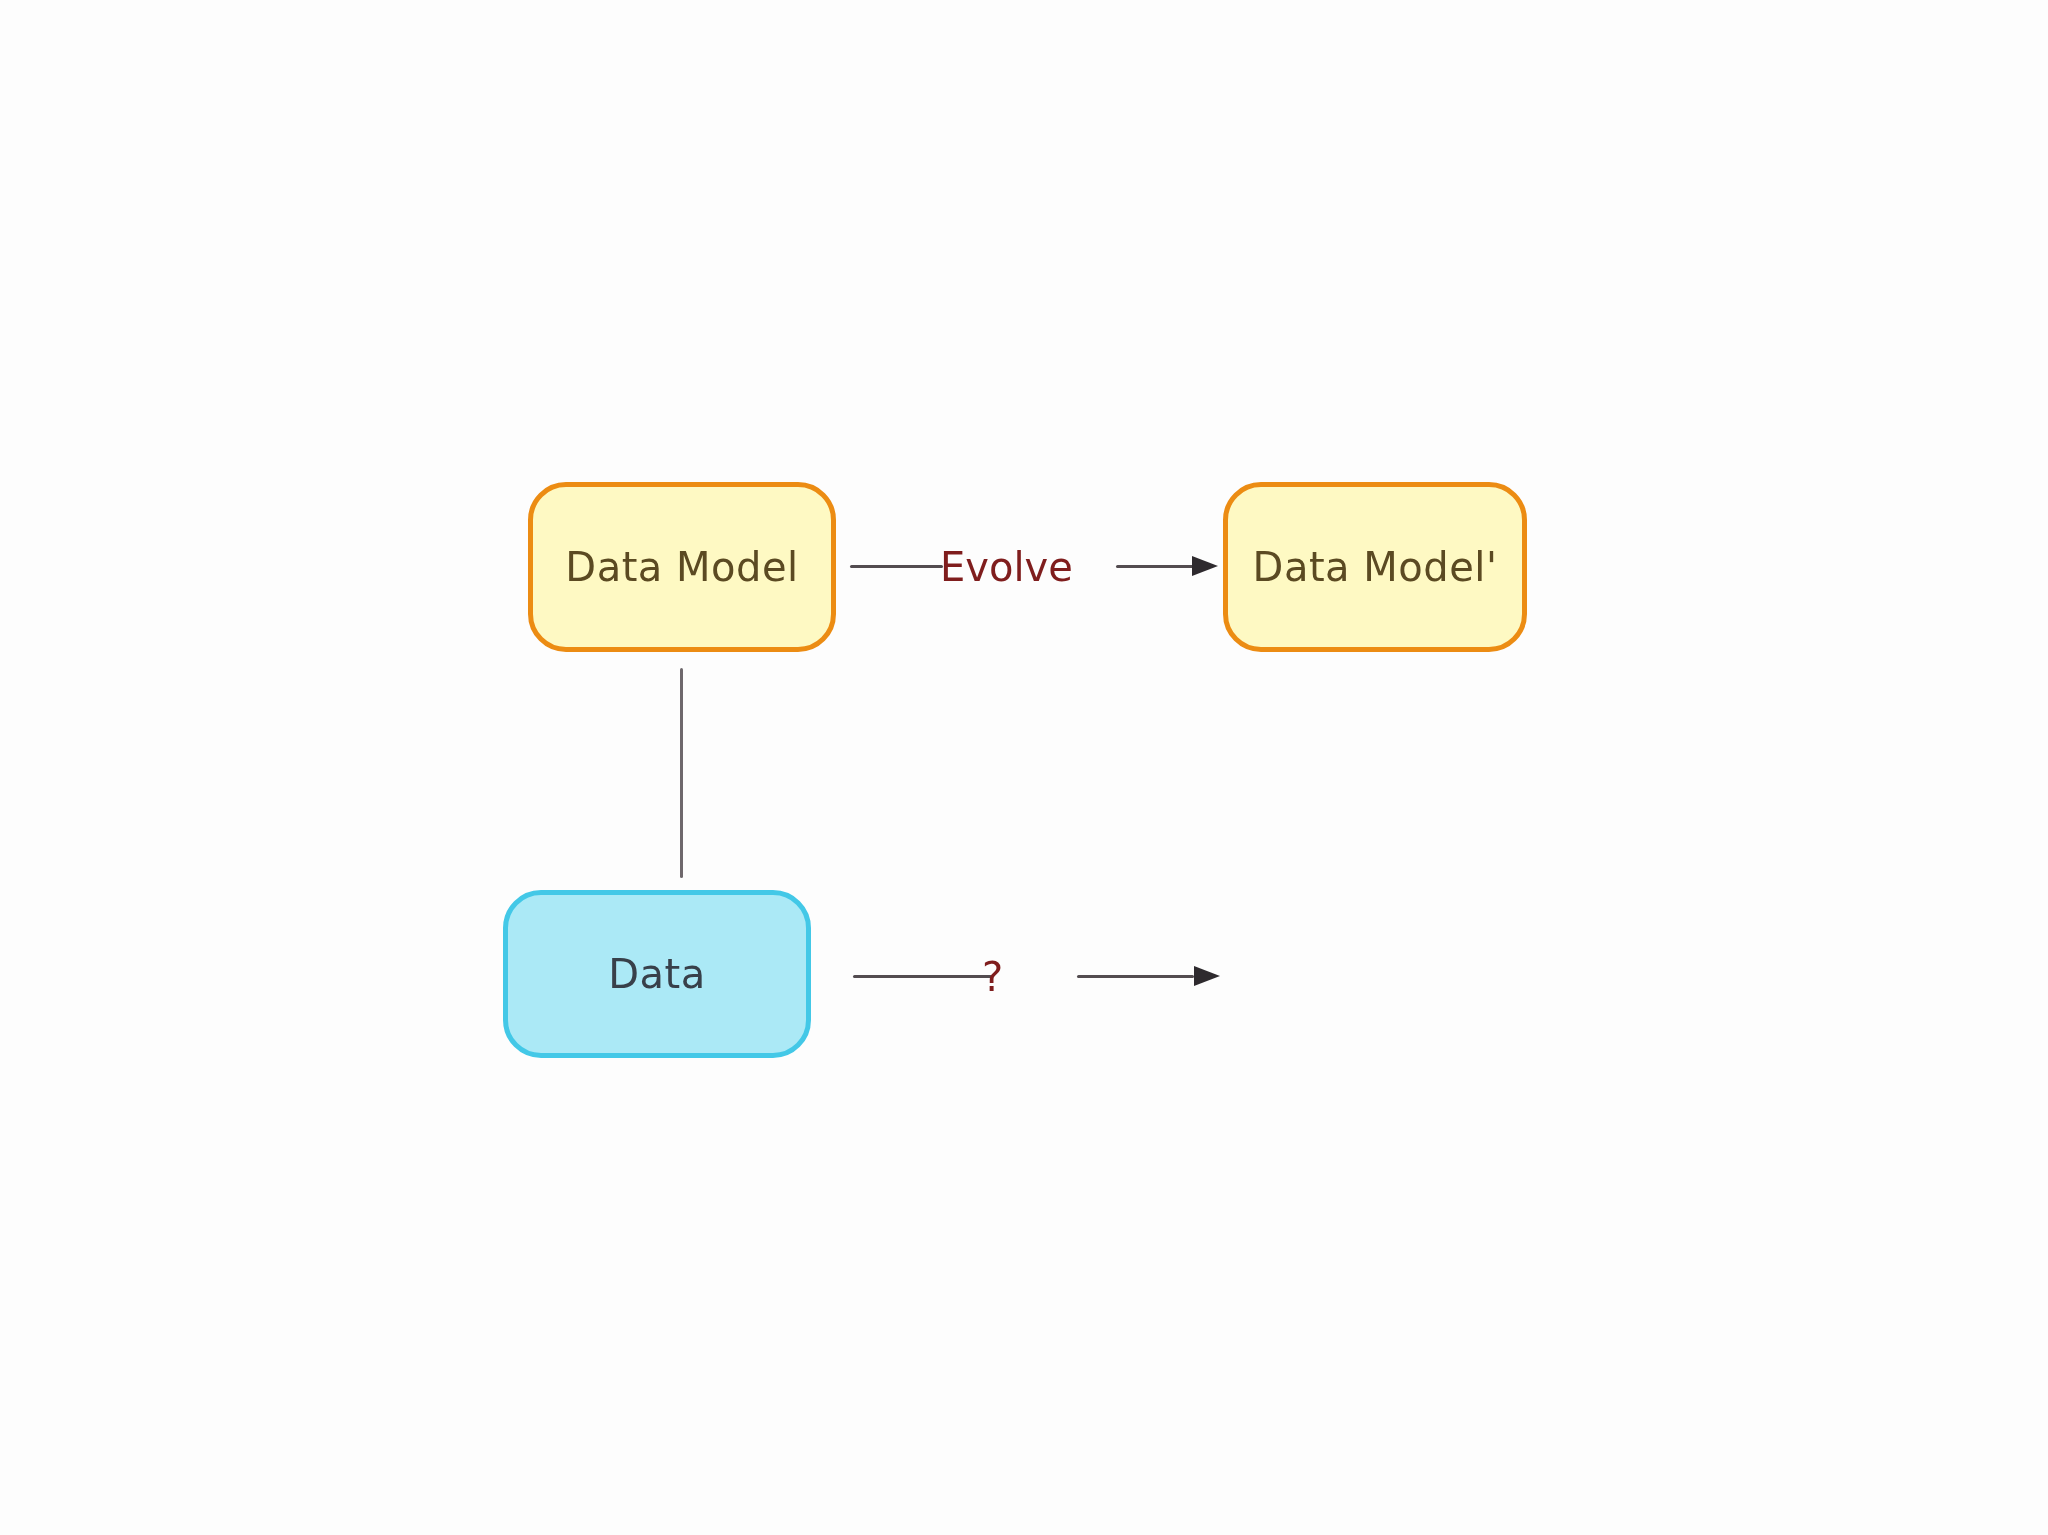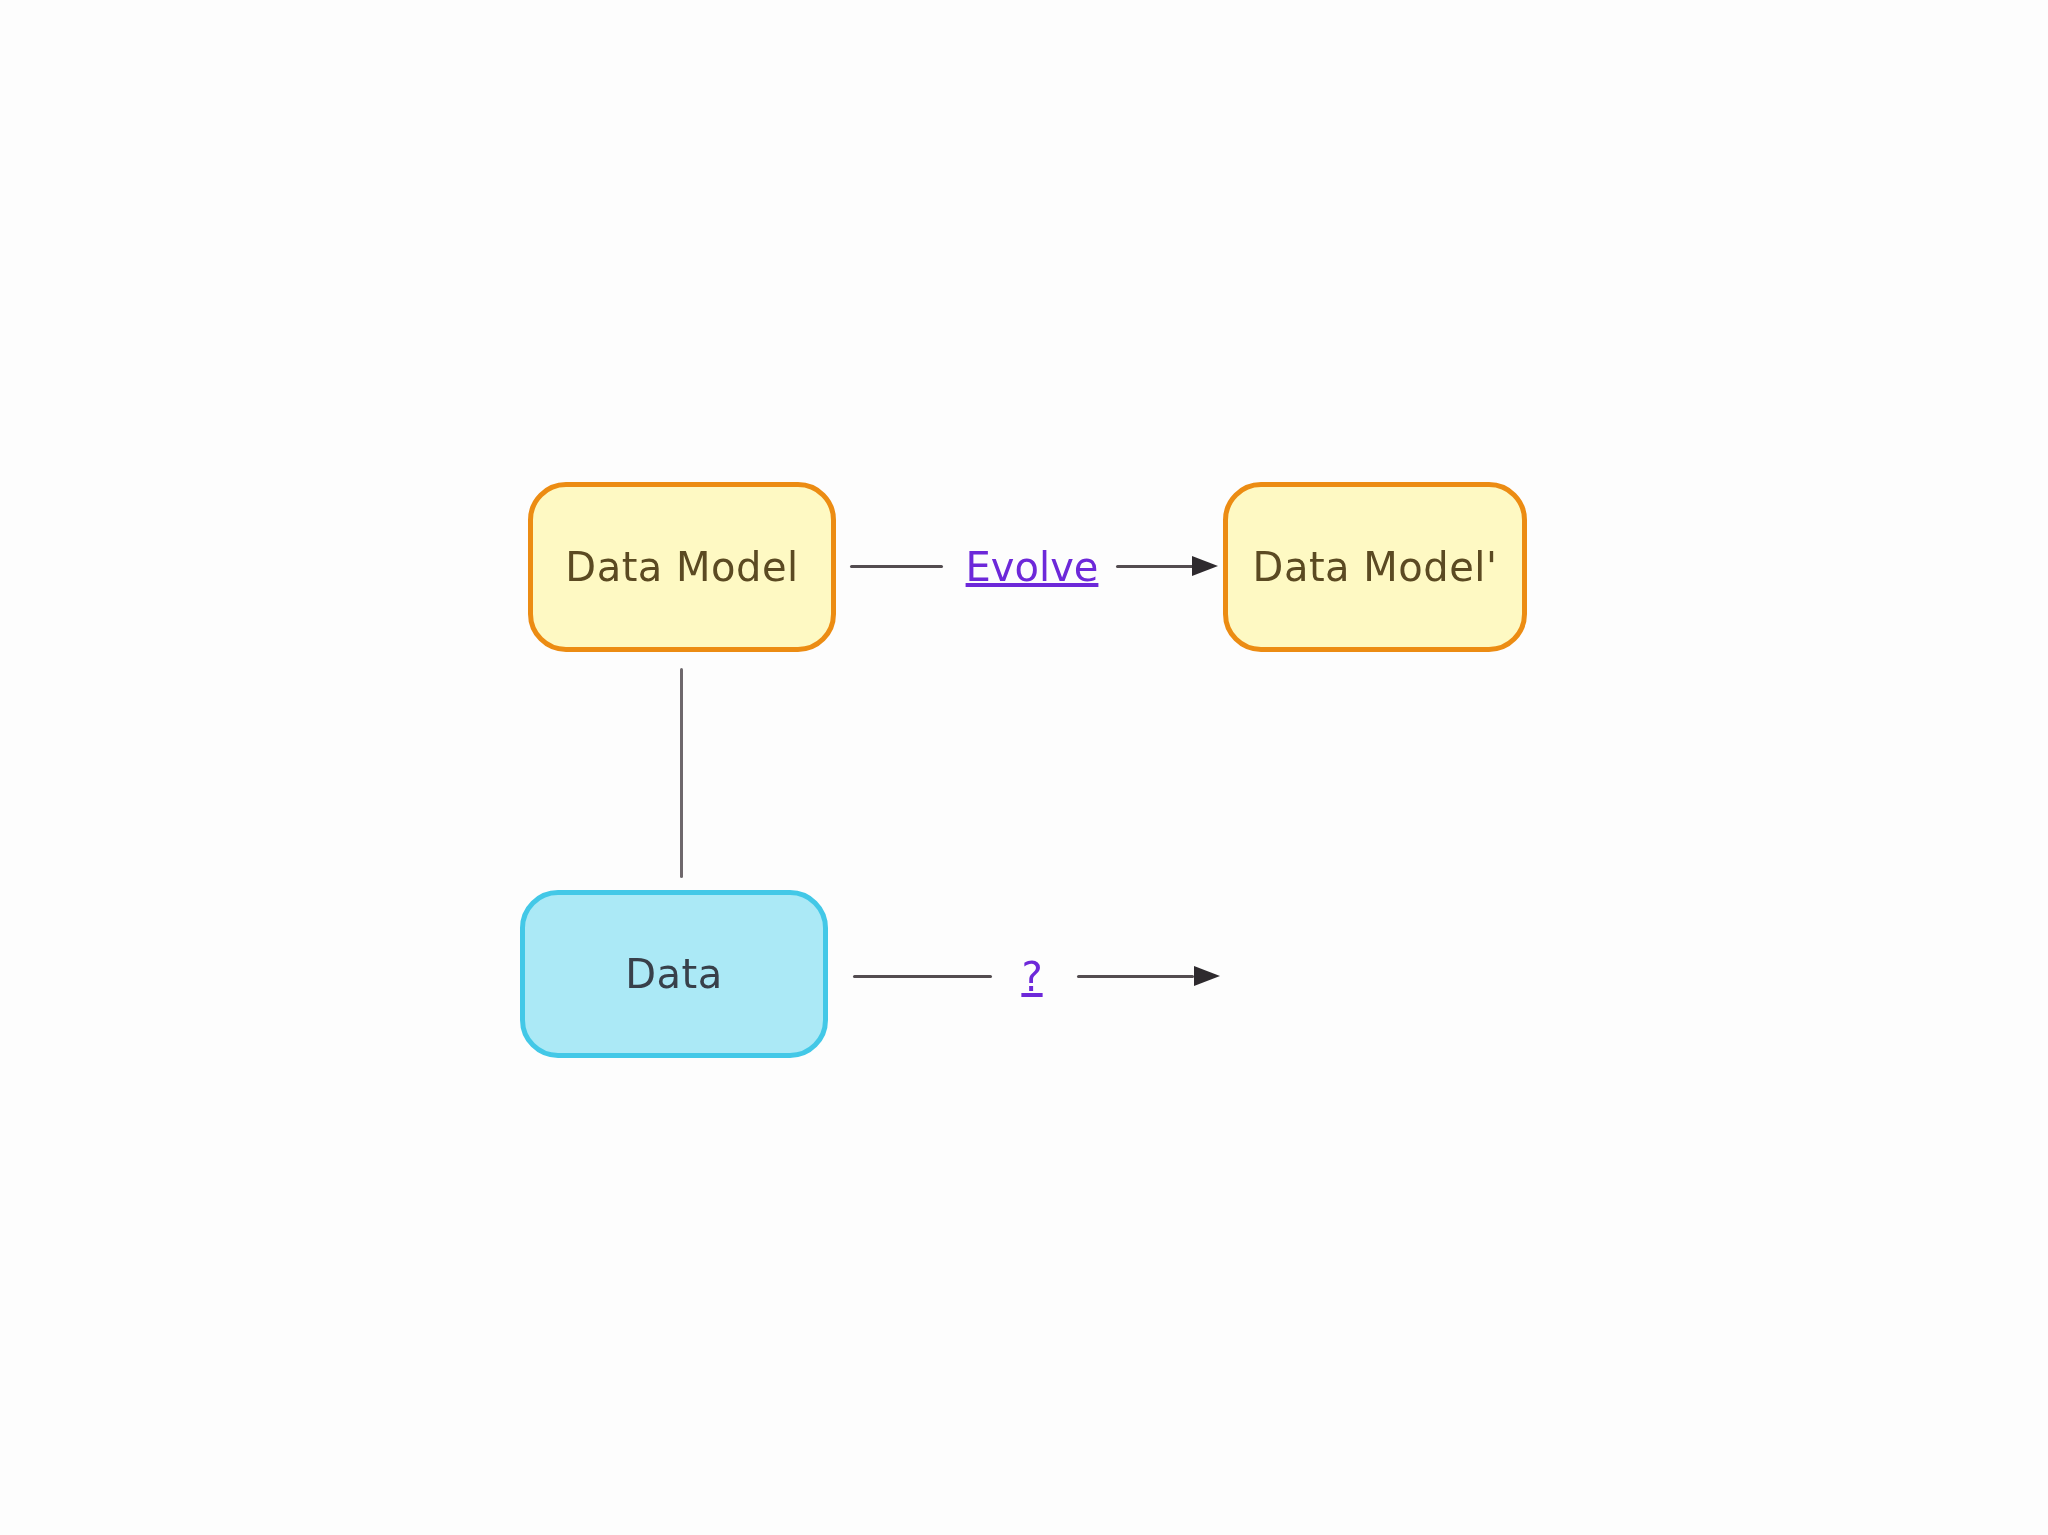--- a/index.html
+++ b/index.html
@@ -30,21 +30,21 @@
     border: 5px solid #ec8c13;
     color: #5b4a22;
   }
   .node-cyan {
     background: #abe9f6;
     border: 5px solid #43c8e7;
     color: #38404a;
   }
   #node-data-model  { left: 528px;  top: 482px; width: 308px; height: 170px; }
   #node-data-model-prime { left: 1223px; top: 482px; width: 304px; height: 170px; }
-  #node-data        { left: 520px;  top: 890px; width: 308px; height: 168px; }
+  #node-data        { left: 503px;  top: 890px; width: 308px; height: 168px; }
 
   .h-line {
     position: absolute;
     height: 3px;
     background: #534c50;
     border-radius: 2px;
   }
   .v-line {
     position: absolute;
     width: 3px;
@@ -54,26 +54,25 @@
   .arrowhead {
     position: absolute;
     width: 0;
     height: 0;
     border-top: 10px solid transparent;
     border-bottom: 10px solid transparent;
     border-left: 26px solid #2e2a2e;
   }
   .edge-label {
     position: absolute;
-    color: #6d28d9;
+    color: #7f1d1d;
     font-size: 40px;
-    text-align: center;
+    text-align: left;
     line-height: 46px;
     background: transparent;
-    text-decoration: underline;
   }
   
   #evolve-seg1      { left: 850px;  top: 565px; width: 93px;  }
   #evolve-label     { left: 940px;  top: 544px; width: 184px; }
   #evolve-seg2      { left: 1116px; top: 565px; width: 78px;  }
   #evolve-arrowhead { left: 1192px; top: 556px; }
 
   
   #model-data-connector { left: 680px; top: 668px; height: 210px; }
 

